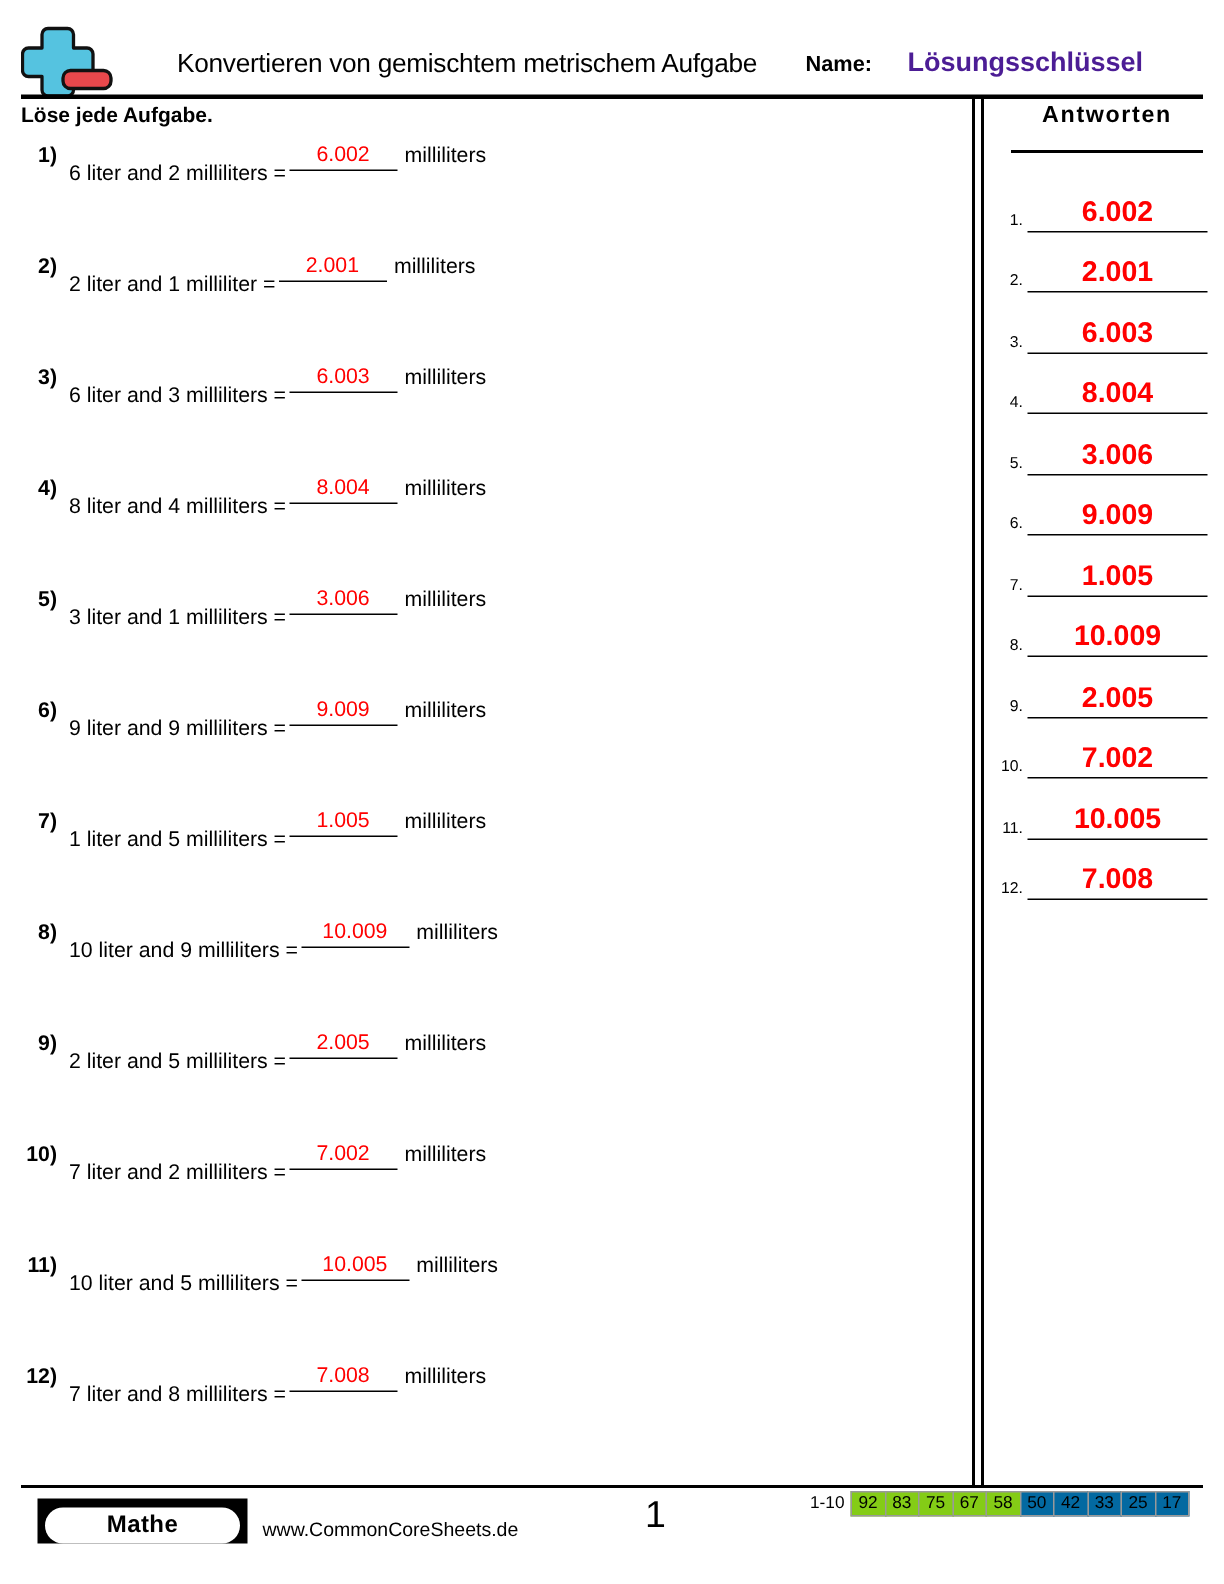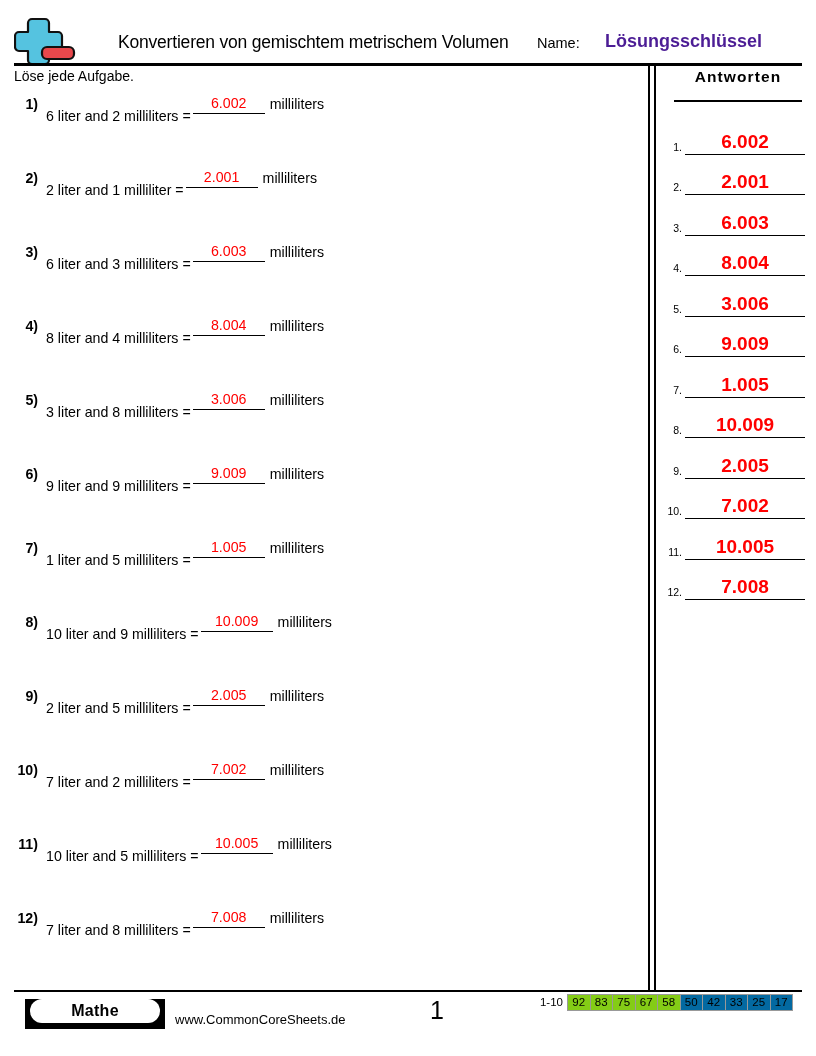--- a/index.html
+++ b/index.html
@@ -33,20 +33,21 @@
     left: 104px; top: 16px;
     font-size: 17.5px;
     letter-spacing: -0.2px;
     white-space: nowrap;
   }
   #name-label {
     position: absolute;
     left: 523px; top: 19px;
     font-size: 14.5px;
     white-space: nowrap;
+    font-weight: bold;
   }
   #answer-key-label {
     position: absolute;
     left: 591px; top: 15px;
     font-size: 18px;
     font-weight: bold;
     color: #4c1d95;
     white-space: nowrap;
   }
   #header-rule {
@@ -54,21 +55,21 @@
     left: 14px; top: 63px;
     width: 788px; height: 3px;
     background: #000;
   }
 
   
   #instructions {
     position: absolute;
     left: 14px; top: 68px;
     font-size: 14px;
-    font-weight: normal;
+    font-weight: bold;
     white-space: nowrap;
   }
 
   
   #divider {
     position: absolute;
     left: 648px; top: 66px;
     width: 9px; height: 924px;
   }
   #divider .l1, #divider .l2 {
@@ -168,21 +169,21 @@
     left: 14px; top: 990px;
     width: 788px; height: 2px;
     background: #000;
   }
   #brand-badge {
     position: absolute;
     left: 25px; top: 999px;
     width: 140px; height: 30px;
     background: #000;
     display: flex;
-    align-items: flex-start;
+    align-items: flex-end;
     justify-content: center;
   }
   #brand-pill {
     width: 130px; height: 24px;
     background: #fff;
     border-radius: 13px;
     display: flex;
     align-items: center;
     justify-content: center;
     font-size: 16px;
@@ -238,21 +239,21 @@
 
 <div id="header">
 
   <div id="logo">
     <svg width="62" height="48" viewBox="0 0 62 48" xmlns="http://www.w3.org/2000/svg">
       <path d="M18 3 h13 a4 4 0 0 1 4 4 v9 h9 a4 4 0 0 1 4 4 v11 a4 4 0 0 1 -4 4 h-9 v9 a4 4 0 0 1 -4 4 h-13 a4 4 0 0 1 -4 -4 v-9 h-9 a4 4 0 0 1 -4 -4 v-11 a4 4 0 0 1 4 -4 h9 v-9 a4 4 0 0 1 4 -4 z" fill="#55c3e0" stroke="#111" stroke-width="2.2" stroke-linejoin="round"></path>
       <rect x="28" y="31" width="32" height="12" rx="5" ry="5" fill="#e8484c" stroke="#111" stroke-width="2.2"></rect>
     </svg>
   </div>
 
-  <div id="header-title">Konvertieren von gemischtem metrischem Volumen</div>
+  <div id="header-title">Konvertieren von gemischtem metrischem Aufgabe</div>
 
   <div id="name-label">Name:</div>
 
   <div id="answer-key-label">Lösungsschlüssel</div>
 </div>
 
 <div id="header-rule"></div>
 
 <div id="instructions">Löse jede Aufgabe.</div>
 
@@ -281,21 +282,21 @@
       <span class="p-unit">milliliters</span>
     </div>
     <div class="problem">
       <span class="p-num">4)</span>
       <span class="p-text">8 liter and 4 milliliters =</span>
       <span class="p-blank">8.004</span>
       <span class="p-unit">milliliters</span>
     </div>
     <div class="problem">
       <span class="p-num">5)</span>
-      <span class="p-text">3 liter and 8 milliliters =</span>
+      <span class="p-text">3 liter and 1 milliliters =</span>
       <span class="p-blank">3.006</span>
       <span class="p-unit">milliliters</span>
     </div>
     <div class="problem">
       <span class="p-num">6)</span>
       <span class="p-text">9 liter and 9 milliliters =</span>
       <span class="p-blank">9.009</span>
       <span class="p-unit">milliliters</span>
     </div>
     <div class="problem">

